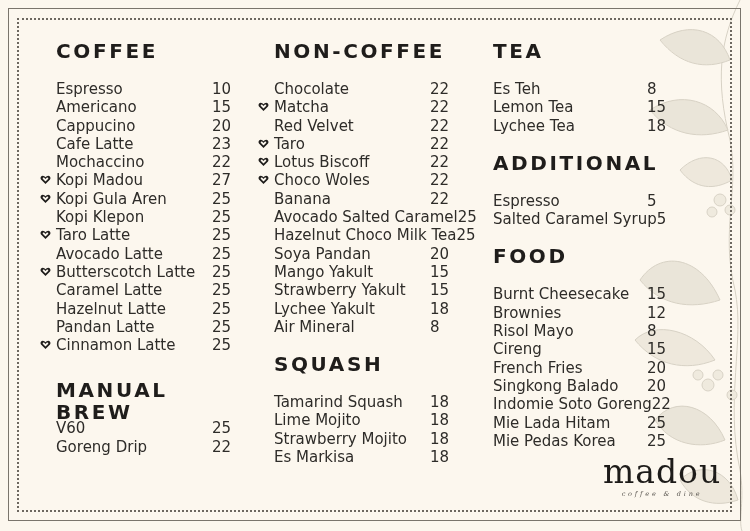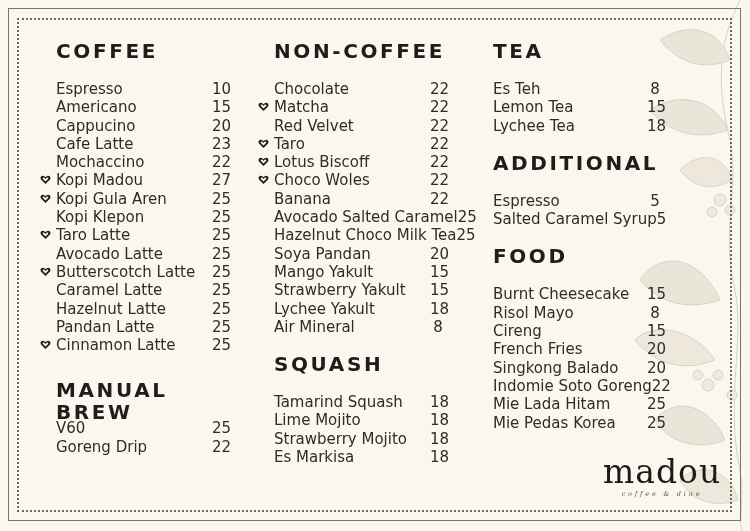--- a/index.html
+++ b/index.html
@@ -28,21 +28,21 @@
   .section-title {
     font-family: "DejaVu Sans", sans-serif; font-weight: bold;
     font-size: 20px; letter-spacing: 2.6px; color: #1f1d1b;
     height: 22px; line-height: 22px; margin: 0 0 18px 0;
   }
   .item {
     position: relative; height: 18.3px; line-height: 18px;
     font-size: 15px; display: flex; justify-content: space-between;
   }
   .item .name { white-space: nowrap; }
-  .item .price { text-align: center; width: 16px; }
+  .item .price { text-align: left; width: 16px; }
   .heart {
     position: absolute; left: -16px; top: 4px; width: 11px; height: 10px;
   }
   .brand {
     position: absolute; left: 603px; top: 455px; width: 118px; text-align: center;
   }
   .brand-name {
     font-family: "DejaVu Serif", serif; font-size: 33px; letter-spacing: 1px;
     color: #1d1b19; line-height: 34px; text-align: center;
   }
@@ -288,20 +288,24 @@
           <span class="price">5</span>
         </div>
       </div>
       <div class="section" style="margin-top: 17px;">
         <div class="section-title">FOOD</div>
         <div class="item">
           <span class="name">Burnt Cheesecake</span>
           <span class="price">15</span>
         </div>
         <div class="item">
+          <span class="name">Brownies</span>
+          <span class="price">12</span>
+        </div>
+        <div class="item">
           <span class="name">Risol Mayo</span>
           <span class="price">8</span>
         </div>
         <div class="item">
           <span class="name">Cireng</span>
           <span class="price">15</span>
         </div>
         <div class="item">
           <span class="name">French Fries</span>
           <span class="price">20</span>

